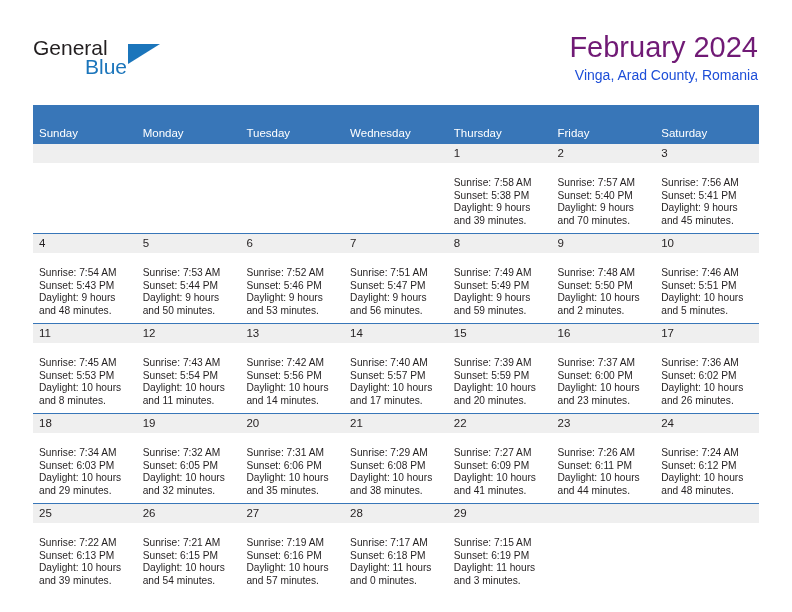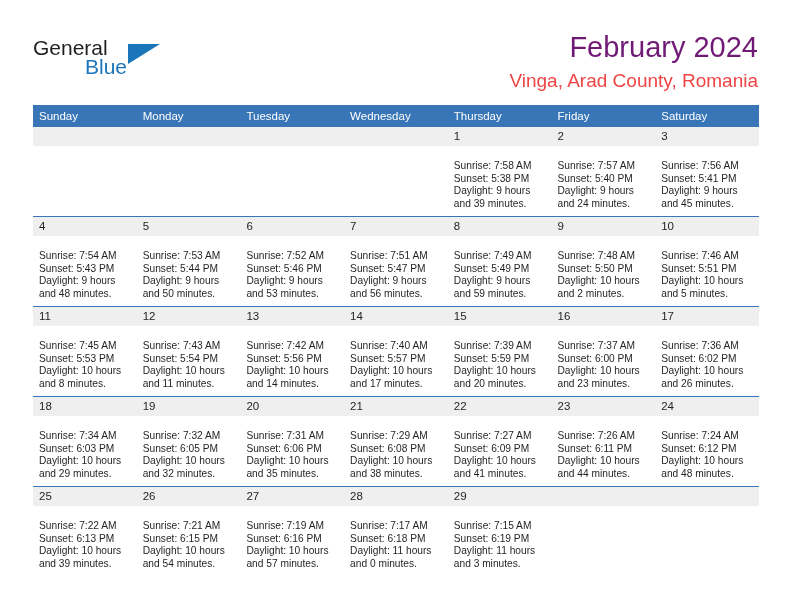--- a/index.html
+++ b/index.html
@@ -71,44 +71,43 @@
     text-align: right;
   }
   .month-title {
     font-size: 29px;
     font-weight: normal;
     color: #701a75;
     line-height: 34px;
     white-space: nowrap;
   }
   .location {
-    font-size: 19px;
-    color: #ef4444;
+    font-size: 14px;
+    color: #1d4ed8;
     line-height: 22px;
-    margin-top: 6px;
     white-space: nowrap;
   }
 
   
   .calendar {
     position: absolute;
     left: 33px;
     top: 105px;
     width: 726px;
     border-collapse: collapse;
     table-layout: fixed;
   }
 
   .calendar th {
     background: #3876b8;
     color: #ffffff;
     font-size: 11.5px;
     font-weight: normal;
     text-align: left;
-    padding: 5px 0 5px 6px;
+    padding: 22px 0 5px 6px;
     height: 11px;
     border: none;
   }
 
   .calendar td {
     width: 103.71px;
     vertical-align: top;
     padding: 0;
     border: none;
     border-top: 1px solid #3876b8;
@@ -216,21 +215,21 @@
               </div>
             </div>
           </td>
           <td>
             <div class="cell">
               <div class="daynum">2</div>
               <div class="info">
                 <div>Sunrise: 7:57 AM</div>
                 <div>Sunset: 5:40 PM</div>
                 <div>Daylight: 9 hours</div>
-                <div>and 24 minutes.</div>
+                <div>and 70 minutes.</div>
               </div>
             </div>
           </td>
           <td>
             <div class="cell">
               <div class="daynum">3</div>
               <div class="info">
                 <div>Sunrise: 7:56 AM</div>
                 <div>Sunset: 5:41 PM</div>
                 <div>Daylight: 9 hours</div>

